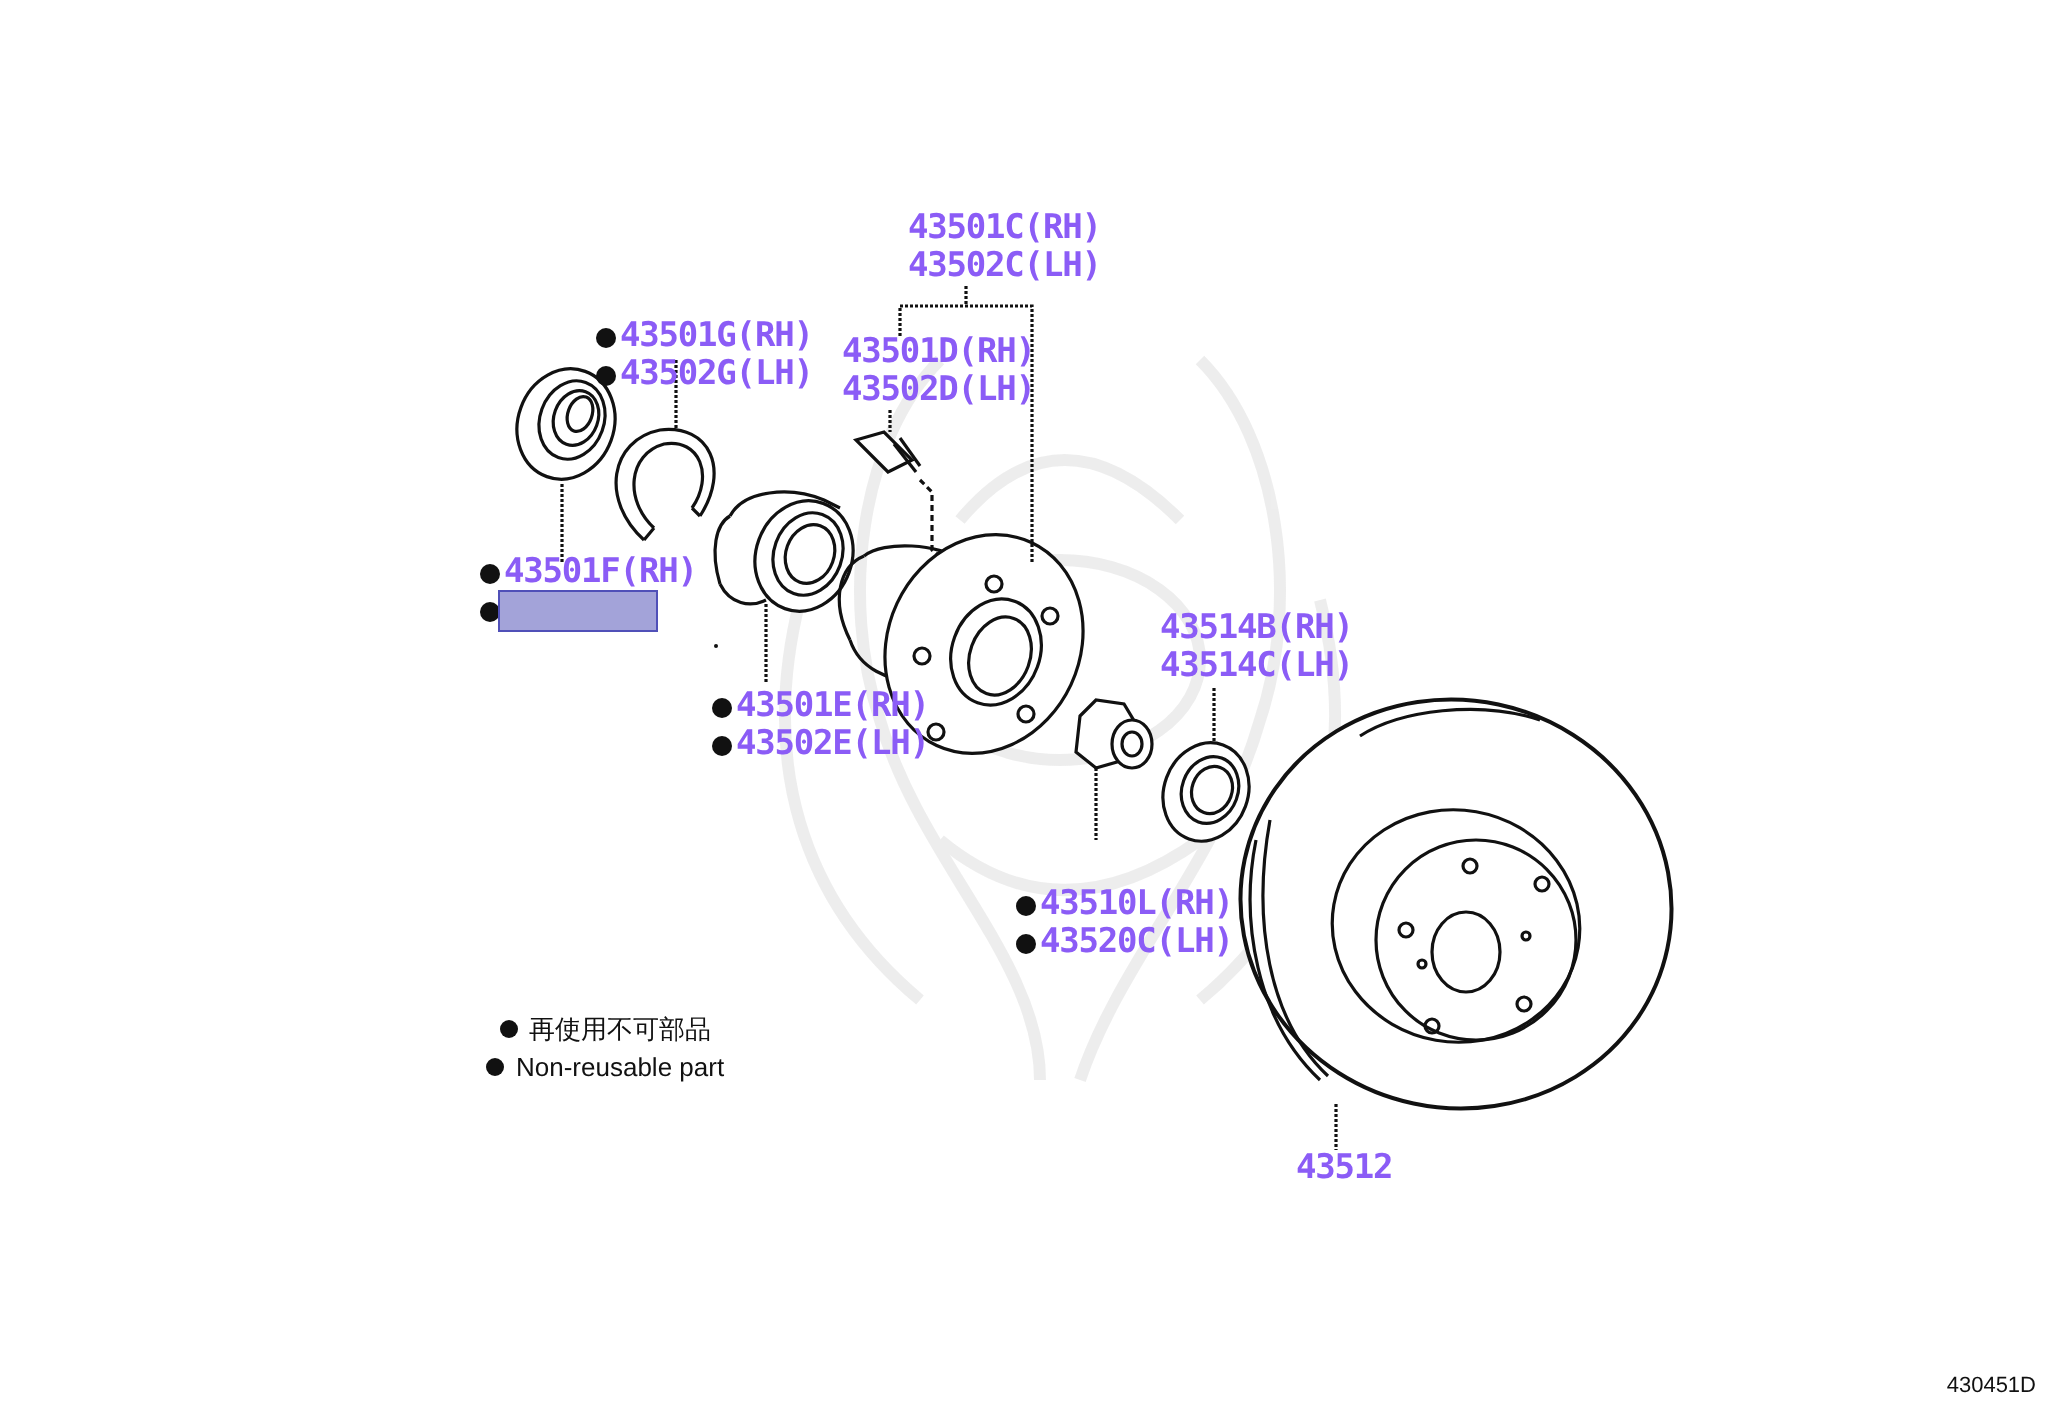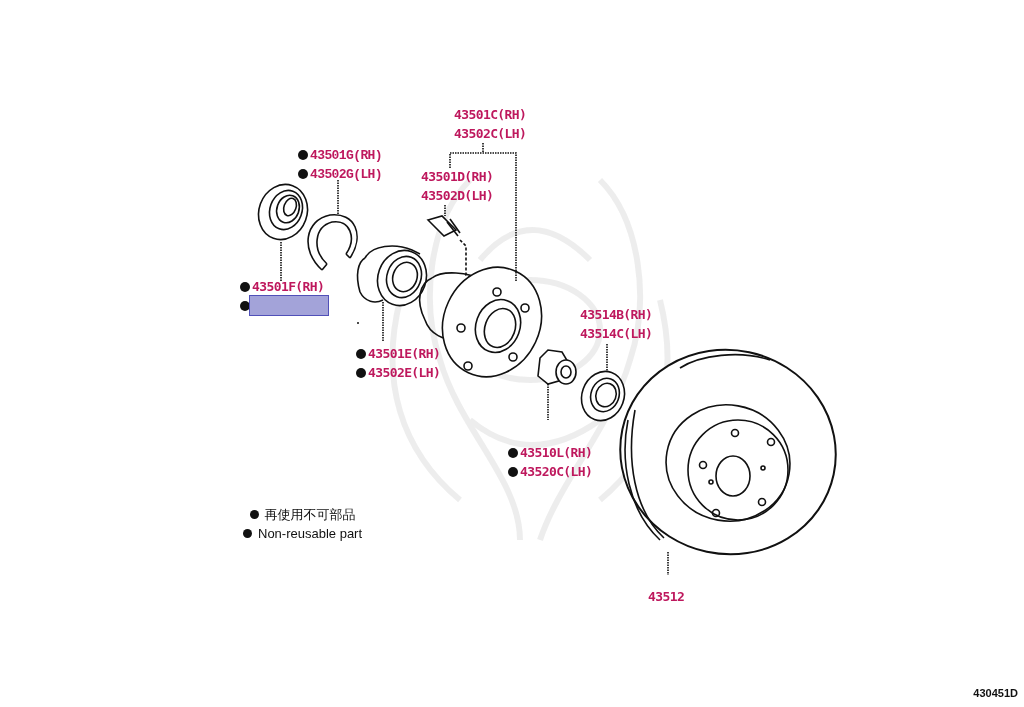--- a/index.html
+++ b/index.html
@@ -1,24 +1,24 @@
 <!DOCTYPE html>
 <html><head>
 <meta charset="utf-8">
 <style>
   html, body { margin: 0; padding: 0; background: #ffffff; }
   body { width: 1024px; height: 707px; position: relative; overflow: hidden; font-family: "DejaVu Sans", sans-serif; }
   #canvas { position: absolute; left: 0; top: 0; width: 1024px; height: 707px; }
-  .label { position: absolute; font-family: "DejaVu Sans Mono", monospace; font-weight: bold; font-size: 13px; color: #be185d; letter-spacing: -0.6px; line-height: 19px; white-space: nowrap; }
+  .label { position: absolute; font-family: "DejaVu Sans Mono", monospace; font-weight: bold; font-size: 17px; color: #8b5cf6; letter-spacing: -0.6px; line-height: 19px; white-space: nowrap; }
   .label .dot { display: inline-block; width: 10px; height: 10px; border-radius: 50%; background: #111; margin-right: 2px; vertical-align: -1px; }
   .legend { position: absolute; left: 243px; top: 505px; font-family: "Liberation Sans", sans-serif; font-size: 13px; color: #111; line-height: 19px; text-align: center; }
   .legend .row { white-space: nowrap; }
   .legend .dot { display: inline-block; width: 9px; height: 9px; border-radius: 50%; background: #111; margin-right: 6px; vertical-align: 0px; }
   .highlight { position: absolute; left: 249px; top: 295px; width: 78px; height: 19px; background: #a3a3d9; border: 1px solid #5050b8; }
-  .code { position: absolute; right: 6px; bottom: 8px; font-family: "Liberation Sans", sans-serif; font-weight: bold; font-size: 11px; color: #111; }
+  .code { position: absolute; right: 6px; bottom: 8px; font-family: "Liberation Sans", sans-serif; font-weight: normal; font-size: 11px; color: #111; }
 </style>
 </head>
 <body>
 
 <svg id="canvas" viewBox="0 0 1024 707" xmlns="http://www.w3.org/2000/svg">
 
   <g fill="none" stroke="#ececec" stroke-width="6" opacity="0.9">
     <path d="M470 180 C430 220 420 300 440 360 C460 430 520 480 520 540"></path>
     <path d="M600 180 C640 220 650 300 630 360 C610 430 560 480 540 540"></path>
     <path d="M400 300 C380 380 400 450 460 500"></path>
@@ -108,21 +108,21 @@
       <circle cx="762" cy="502" r="3.5"></circle>
       <circle cx="716" cy="513" r="3.5"></circle>
       <circle cx="711" cy="482" r="2"></circle>
       <circle cx="763" cy="468" r="2"></circle>
     </g>
     <line x1="668" y1="552" x2="668" y2="575" stroke-dasharray="1.5 1"></line>
   </g>
   <circle cx="358" cy="323" r="1" fill="#111"></circle>
 </svg>
 
-<div class="label" style="left:298px;top:146px;font-family:Liberation Mono, monospace;">
+<div class="label" style="left:298px;top:159px;">
   <div><span class="dot"></span><span>43501G(RH)</span></div>
   <div><span class="dot"></span><span>43502G(LH)</span></div>
 </div>
 
 <div class="label" style="left:240px;top:277px;">
   <div><span class="dot"></span><span>43501F(RH)</span></div>
   <div><span class="dot"></span><span></span></div>
 </div>
 <div class="highlight"></div>
 
@@ -144,21 +144,21 @@
 <div class="label" style="left:580px;top:305px;text-align:right;">
   <div><span>43514B(RH)</span></div>
   <div><span>43514C(LH)</span></div>
 </div>
 
 <div class="label" style="left:508px;top:443px;">
   <div><span class="dot"></span><span>43510L(RH)</span></div>
   <div><span class="dot"></span><span>43520C(LH)</span></div>
 </div>
 
-<div class="label" style="left:648px;top:587px;">
+<div class="label" style="left:648px;top:575px;">
   <div><span>43512</span></div>
 </div>
 
 <div class="legend">
   <div class="row"><span class="dot"></span><span>再使用不可部品</span></div>
   <div class="row"><span class="dot"></span><span>Non-reusable part</span></div>
 </div>
 
 <div class="code">430451D</div>
 

